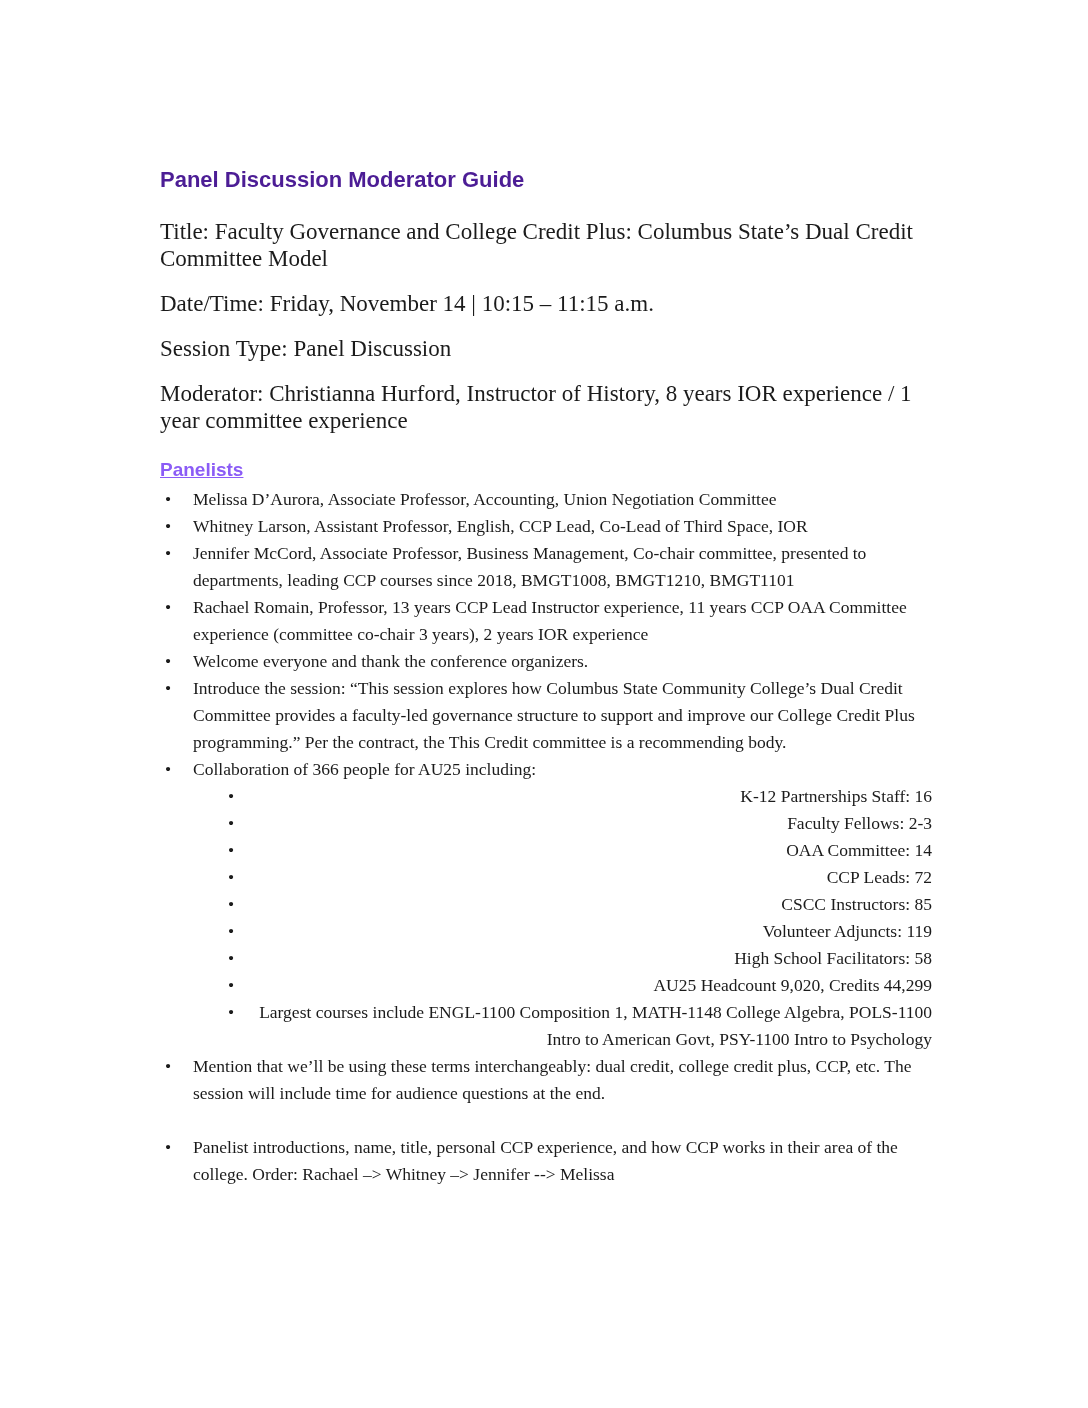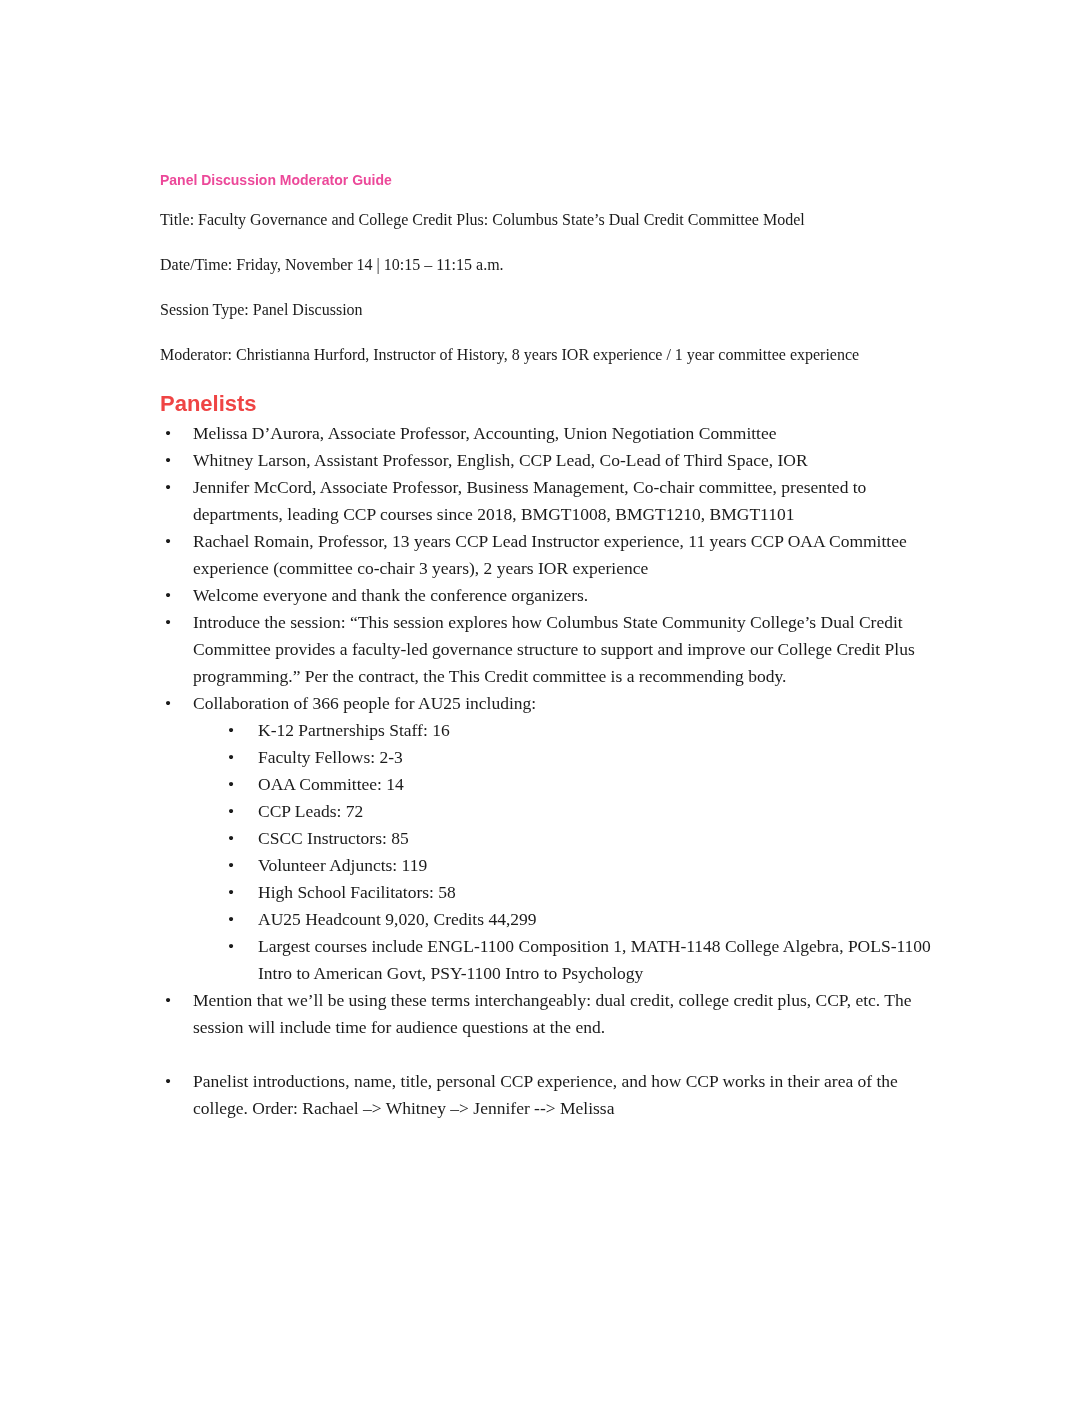--- a/index.html
+++ b/index.html
@@ -17,35 +17,36 @@
   }
   .content {
     position: absolute;
     left: 160px;
     top: 166px;
     width: 772px;
   }
   h1.doc-h1 {
     font-family: "Liberation Sans", sans-serif;
     font-weight: bold;
-    font-size: 14px;
+    font-size: 22px;
     line-height: 28px;
-    color: #ec4899;
-    margin: 0 0 12px 0;
+    color: #4c1d95;
+    margin: 0 0 24px 0;
   }
   h2.doc-h2 {
     font-family: "Liberation Sans", sans-serif;
     font-weight: bold;
-    font-size: 22px;
+    font-size: 19px;
     line-height: 27px;
-    color: #ef4444;
+    color: #8b5cf6;
     margin: 22px 0 3px 0;
+    text-decoration: underline;
   }
   p.body-par {
-    font-size: 16px;
+    font-size: 23px;
     line-height: 27px;
     margin: 0 0 18px 0;
   }
   p.body-par .bold-label {
     font-weight: normal;
   }
   ul.doc-list {
     list-style: none;
     margin: 0;
     padding: 0;
@@ -55,21 +56,21 @@
     line-height: 27px;
     position: relative;
   }
   li.b1 { padding-left: 33px; }
   li.b1::before {
     content: "\2022";
     position: absolute;
     left: 5px;
     top: 0;
   }
-  li.b2 { padding-left: 98px; }
+  li.b2 { padding-left: 98px; text-align: right; }
   li.b2::before {
     content: "\2022";
     position: absolute;
     left: 68px;
     top: 0;
   }
   li.gap-before { margin-top: 27px; }
 </style>
 </head>
 <body>

